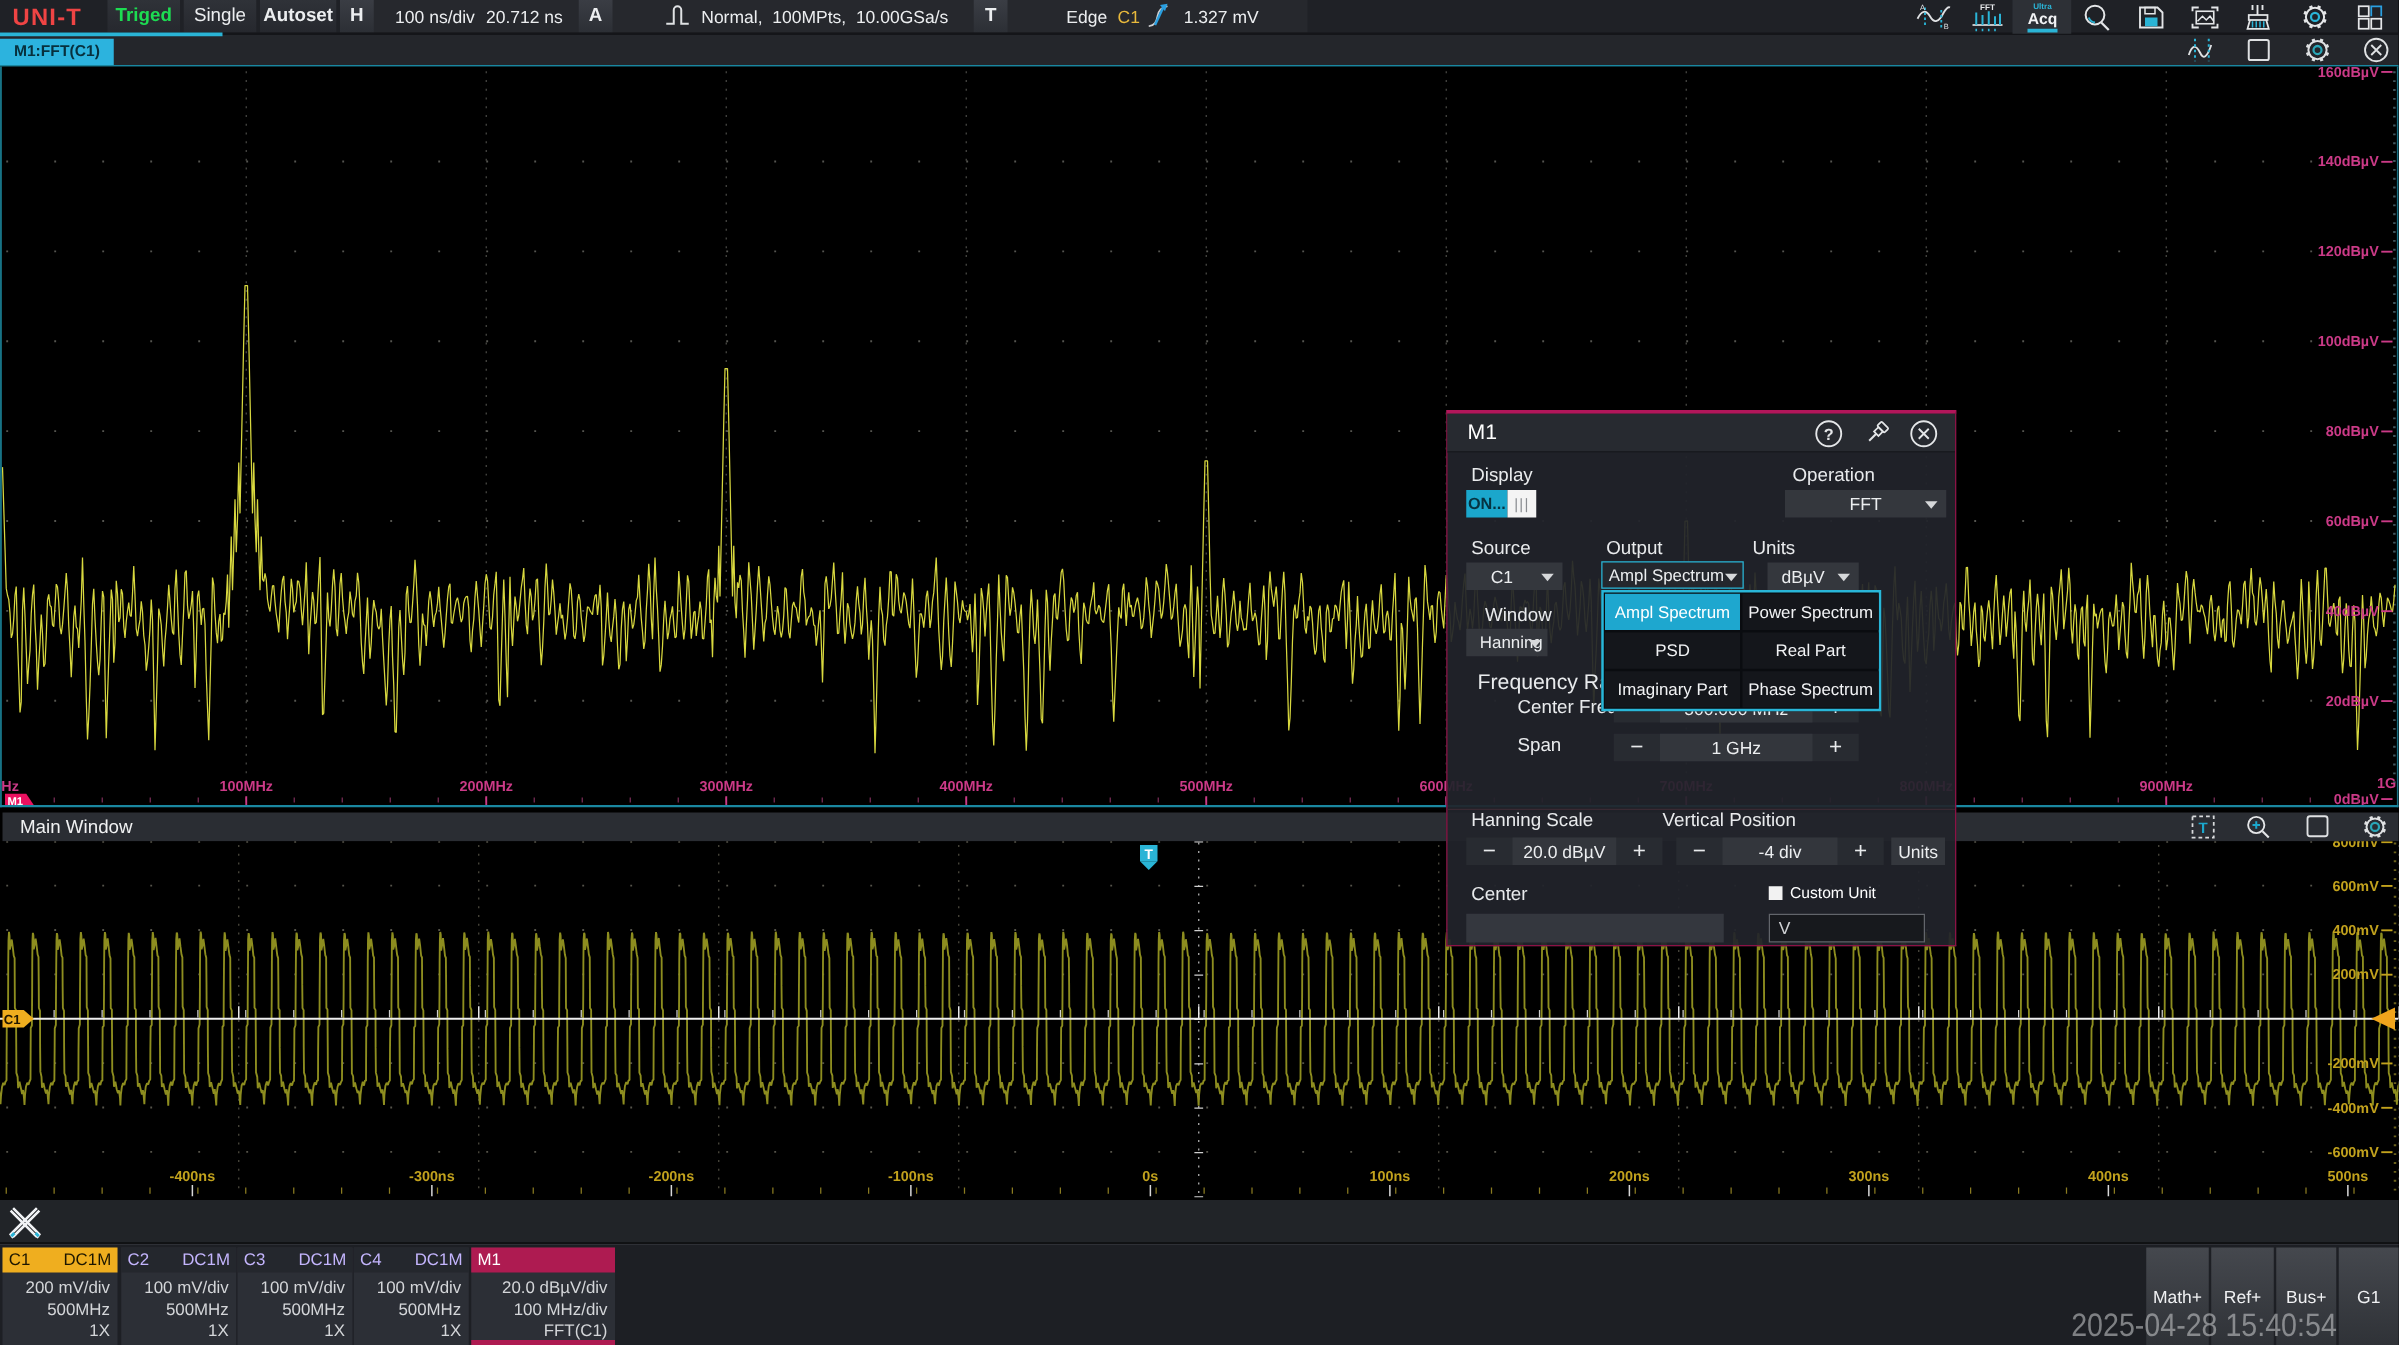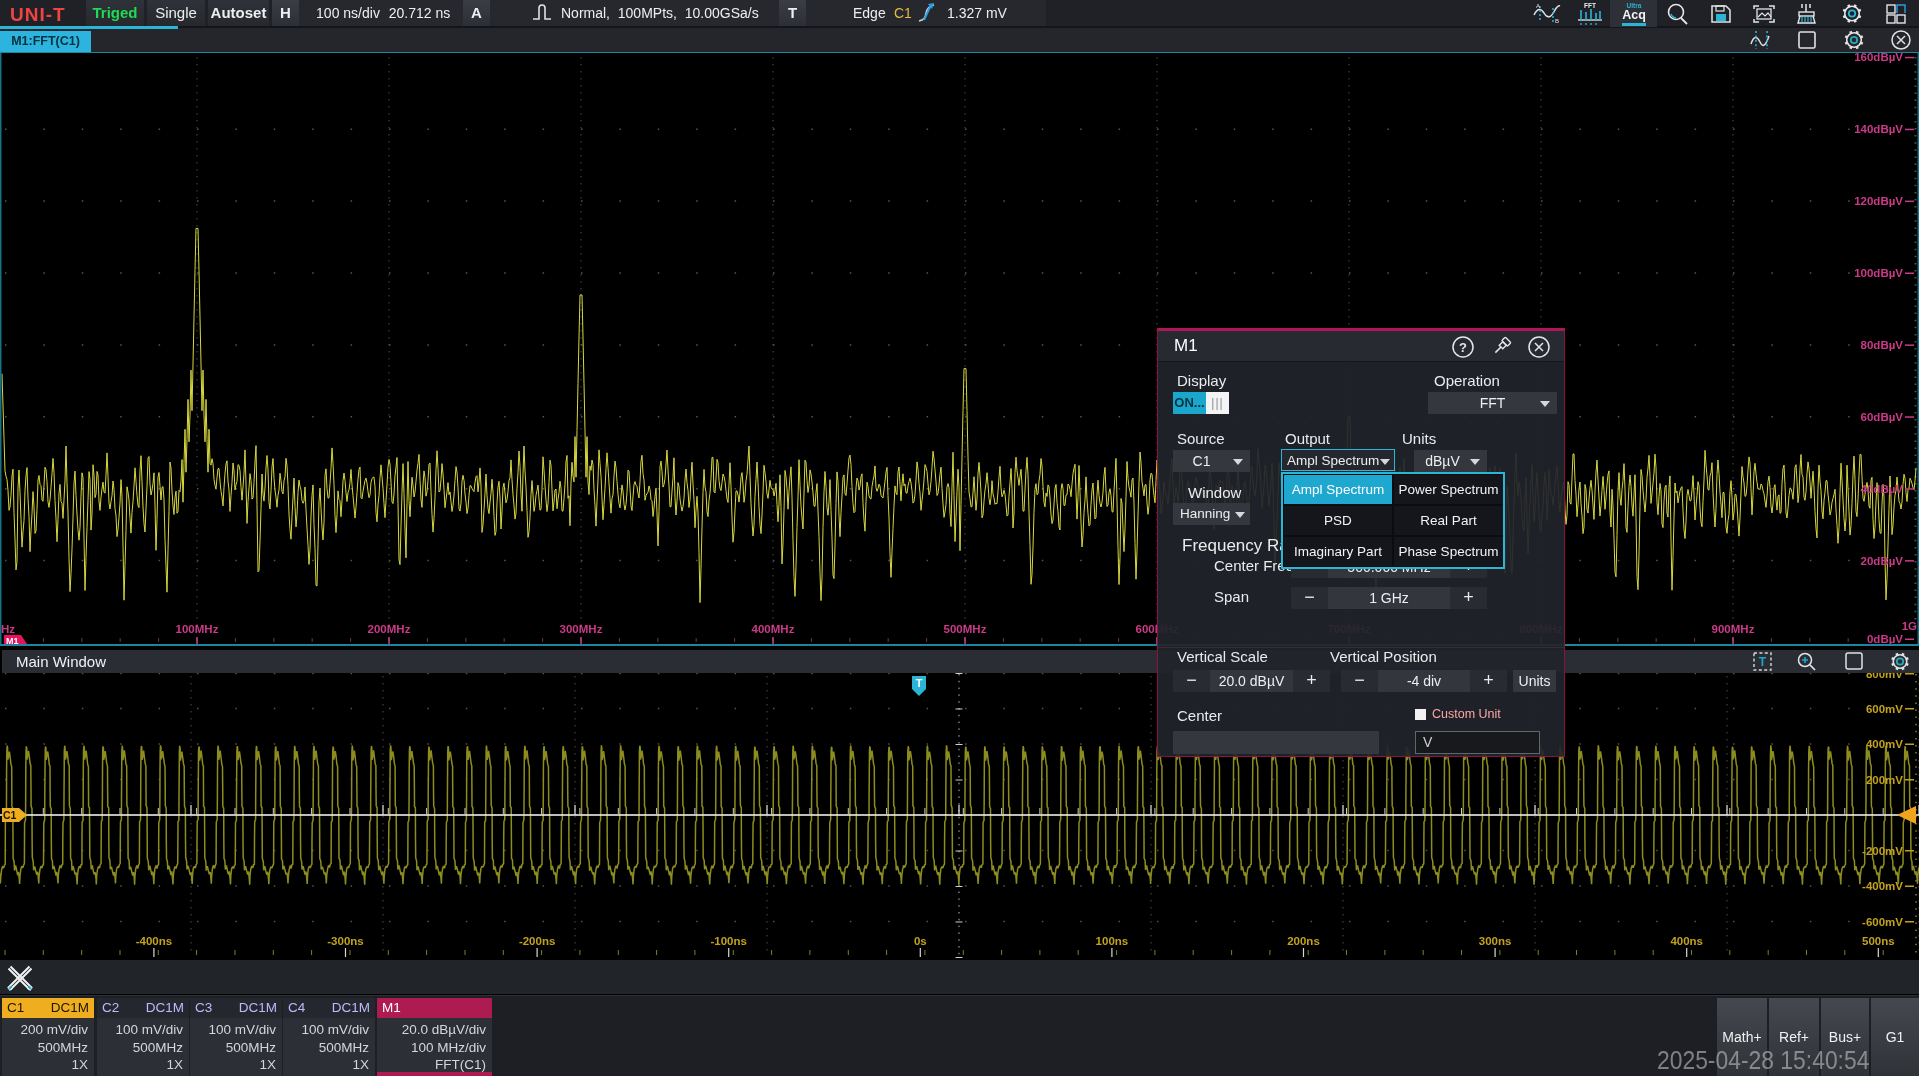--- a/index.html
+++ b/index.html
@@ -283,21 +283,21 @@
   <div style="position:absolute;left:48px;top:61px;width:23px;height:22px;background:#f4f4f4;text-align:center;line-height:22px;color:#8a8d91;font-size:12px;letter-spacing:1px">|||</div>
   <div class="lab" style="left:276px;top:41px">Operation</div>
   <div class="dd" style="left:270px;top:61px;width:129px">FFT<i class="ar"></i></div>
   <div class="lab" style="left:19px;top:99px">Source</div>
   <div class="dd" style="left:15px;top:119px;width:77px;padding-right:20px">C1<i class="ar"></i></div>
   <div class="lab" style="left:127px;top:99px">Output</div>
   <div class="dd" style="left:123px;top:118px;width:114px;border:1px solid #29b6d8;background:#24272d;text-align:left;padding-left:5px;font-size:13.5px">Ampl Spectrum<i class="ar" style="right:4px"></i></div>
   <div class="lab" style="left:244px;top:99px">Units</div>
   <div class="dd" style="left:256px;top:119px;width:73px;padding-right:16px">dBµV<i class="ar"></i></div>
   <div class="lab" style="left:30px;top:153px">Window</div>
-  <div class="dd" style="left:15px;top:172px;width:77px;text-align:left;padding-left:7px;font-size:13.5px">Hanning<i class="ar" style="right:5px"></i></div>
+  <div class="dd" style="left:15px;top:172px;width:65px;text-align:center;padding-left:7px;font-size:13.5px">Hanning<i class="ar" style="right:5px"></i></div>
   <div class="lab" style="left:24px;top:205px;font-size:17px">Frequency Range</div>
   <div class="lab" style="left:56px;top:226px">Center Freq</div>
   <div class="stp" style="left:133px;top:225px;width:196px">
     <div class="mm" style="left:0">−</div>
       <div class="vv" style="left:37px;width:122px">500.000 MHz</div>
       <div class="pp" style="left:159px">+</div>
   </div>
   <div class="lab" style="left:56px;top:257px">Span</div>
   <div class="stp" style="left:133px;top:256px;width:196px">
     <div class="mm" style="left:0">−</div>
@@ -306,31 +306,31 @@
   </div>
   <div id="menu">
     <div class="cell sel" style="left:1px;top:1px">Ampl Spectrum</div>
     <div class="cell" style="left:111px;top:1px;width:109px">Power Spectrum</div>
     <div class="cell" style="left:1px;top:32px">PSD</div>
     <div class="cell" style="left:111px;top:32px;width:109px">Real Part</div>
     <div class="cell" style="left:1px;top:63px">Imaginary Part</div>
     <div class="cell" style="left:111px;top:63px;width:109px">Phase Spectrum</div>
   </div>
   <div style="position:absolute;left:0;top:316px;width:100%;height:1px;background:#3a2a33"></div>
-  <div class="lab" style="left:19px;top:317px">Vertical Scale</div>
+  <div class="lab" style="left:19px;top:317px">Hanning Scale</div>
   <div class="stp" style="left:15px;top:339px;width:157px">
     <div class="mm" style="left:0">−</div>
       <div class="vv" style="left:37px;width:83px">20.0 dBµV</div>
       <div class="pp" style="left:120px">+</div>
   </div>
   <div class="lab" style="left:172px;top:317px">Vertical Position</div>
   <div class="stp" style="left:183px;top:339px;width:166px">
     <div class="mm" style="left:0">−</div>
       <div class="vv" style="left:37px;width:92px">-4 div</div>
       <div class="pp" style="left:129px">+</div>
   </div>
   <div style="position:absolute;left:355px;top:339px;width:43px;height:22px;background:#34373d;color:#eceef0;font-size:14px;text-align:center;line-height:22px">Units</div>
   <div class="lab" style="left:19px;top:376px">Center</div>
   <div style="position:absolute;left:15px;top:400px;width:206px;height:23px;background:#34373e"></div>
   <div style="position:absolute;left:257px;top:378px;width:11px;height:11px;background:#f2f2f2"></div>
-  <div class="lab" style="left:274px;top:376px;font-size:12.5px;color:#fca5a5">Custom Unit</div>
+  <div class="lab" style="left:274px;top:376px;font-size:12.5px;color:#ffffff">Custom Unit</div>
   <div id="vinp">V</div>
 </div>
 
 </body></html>

